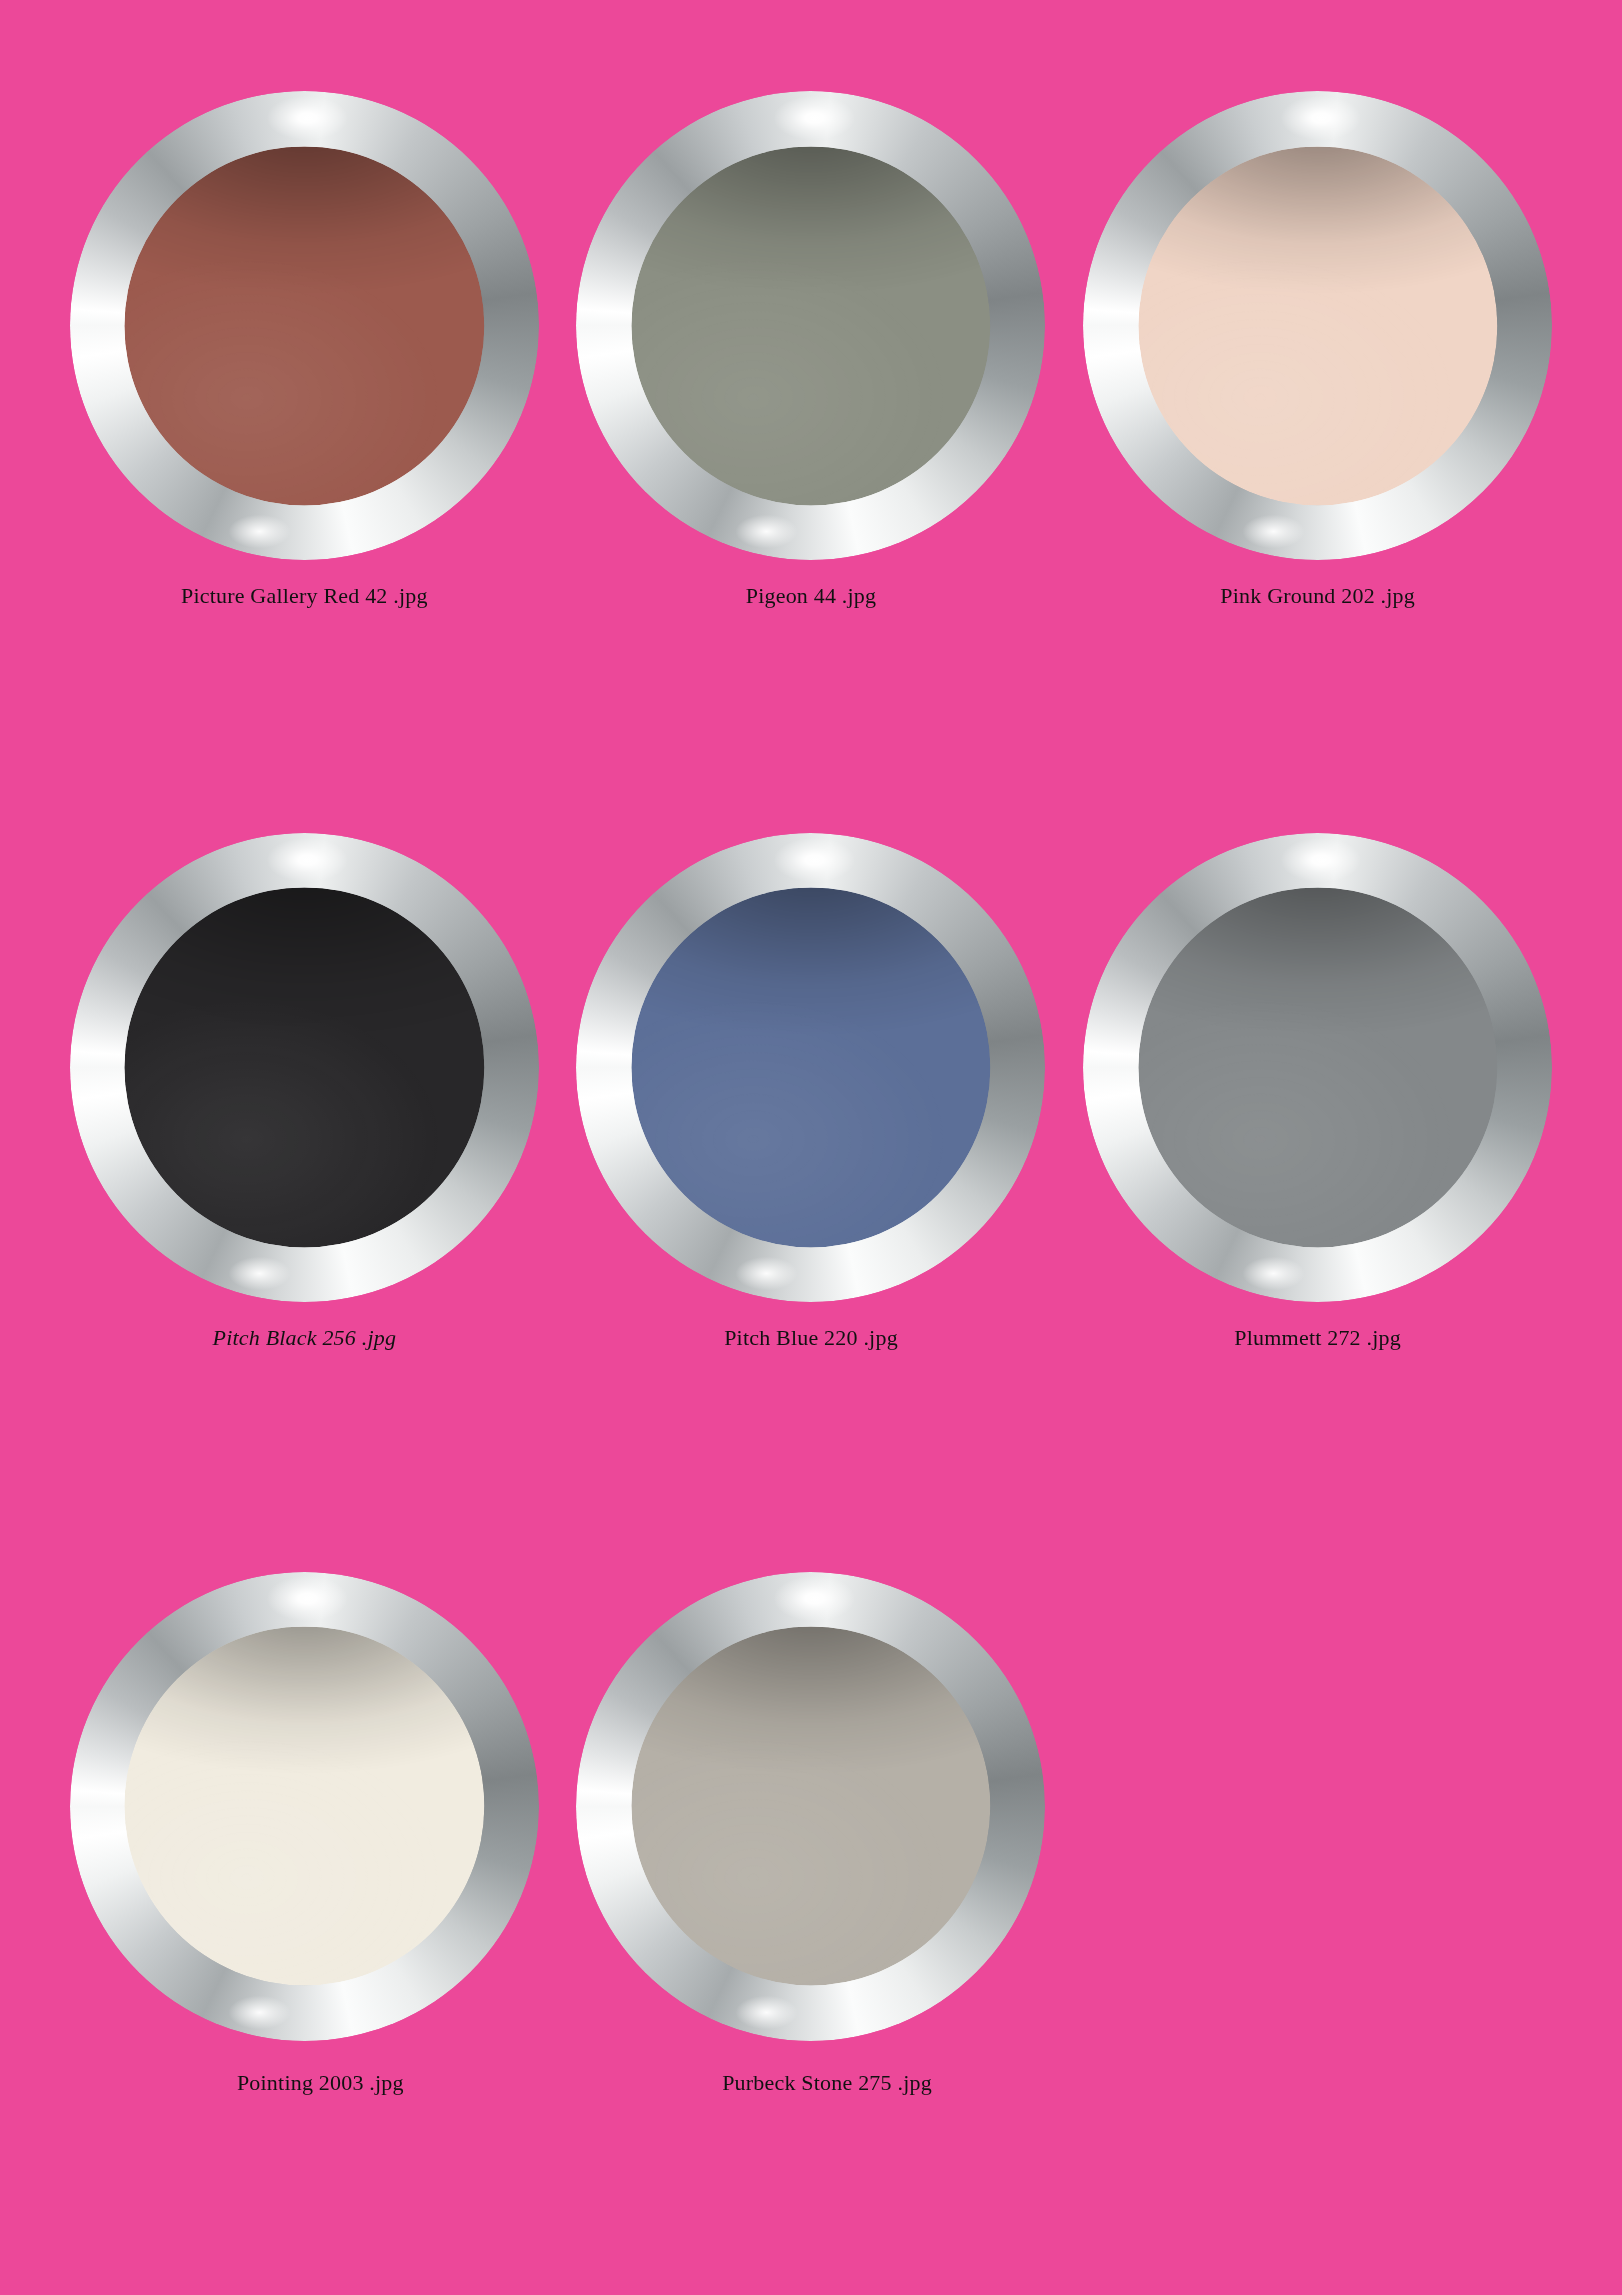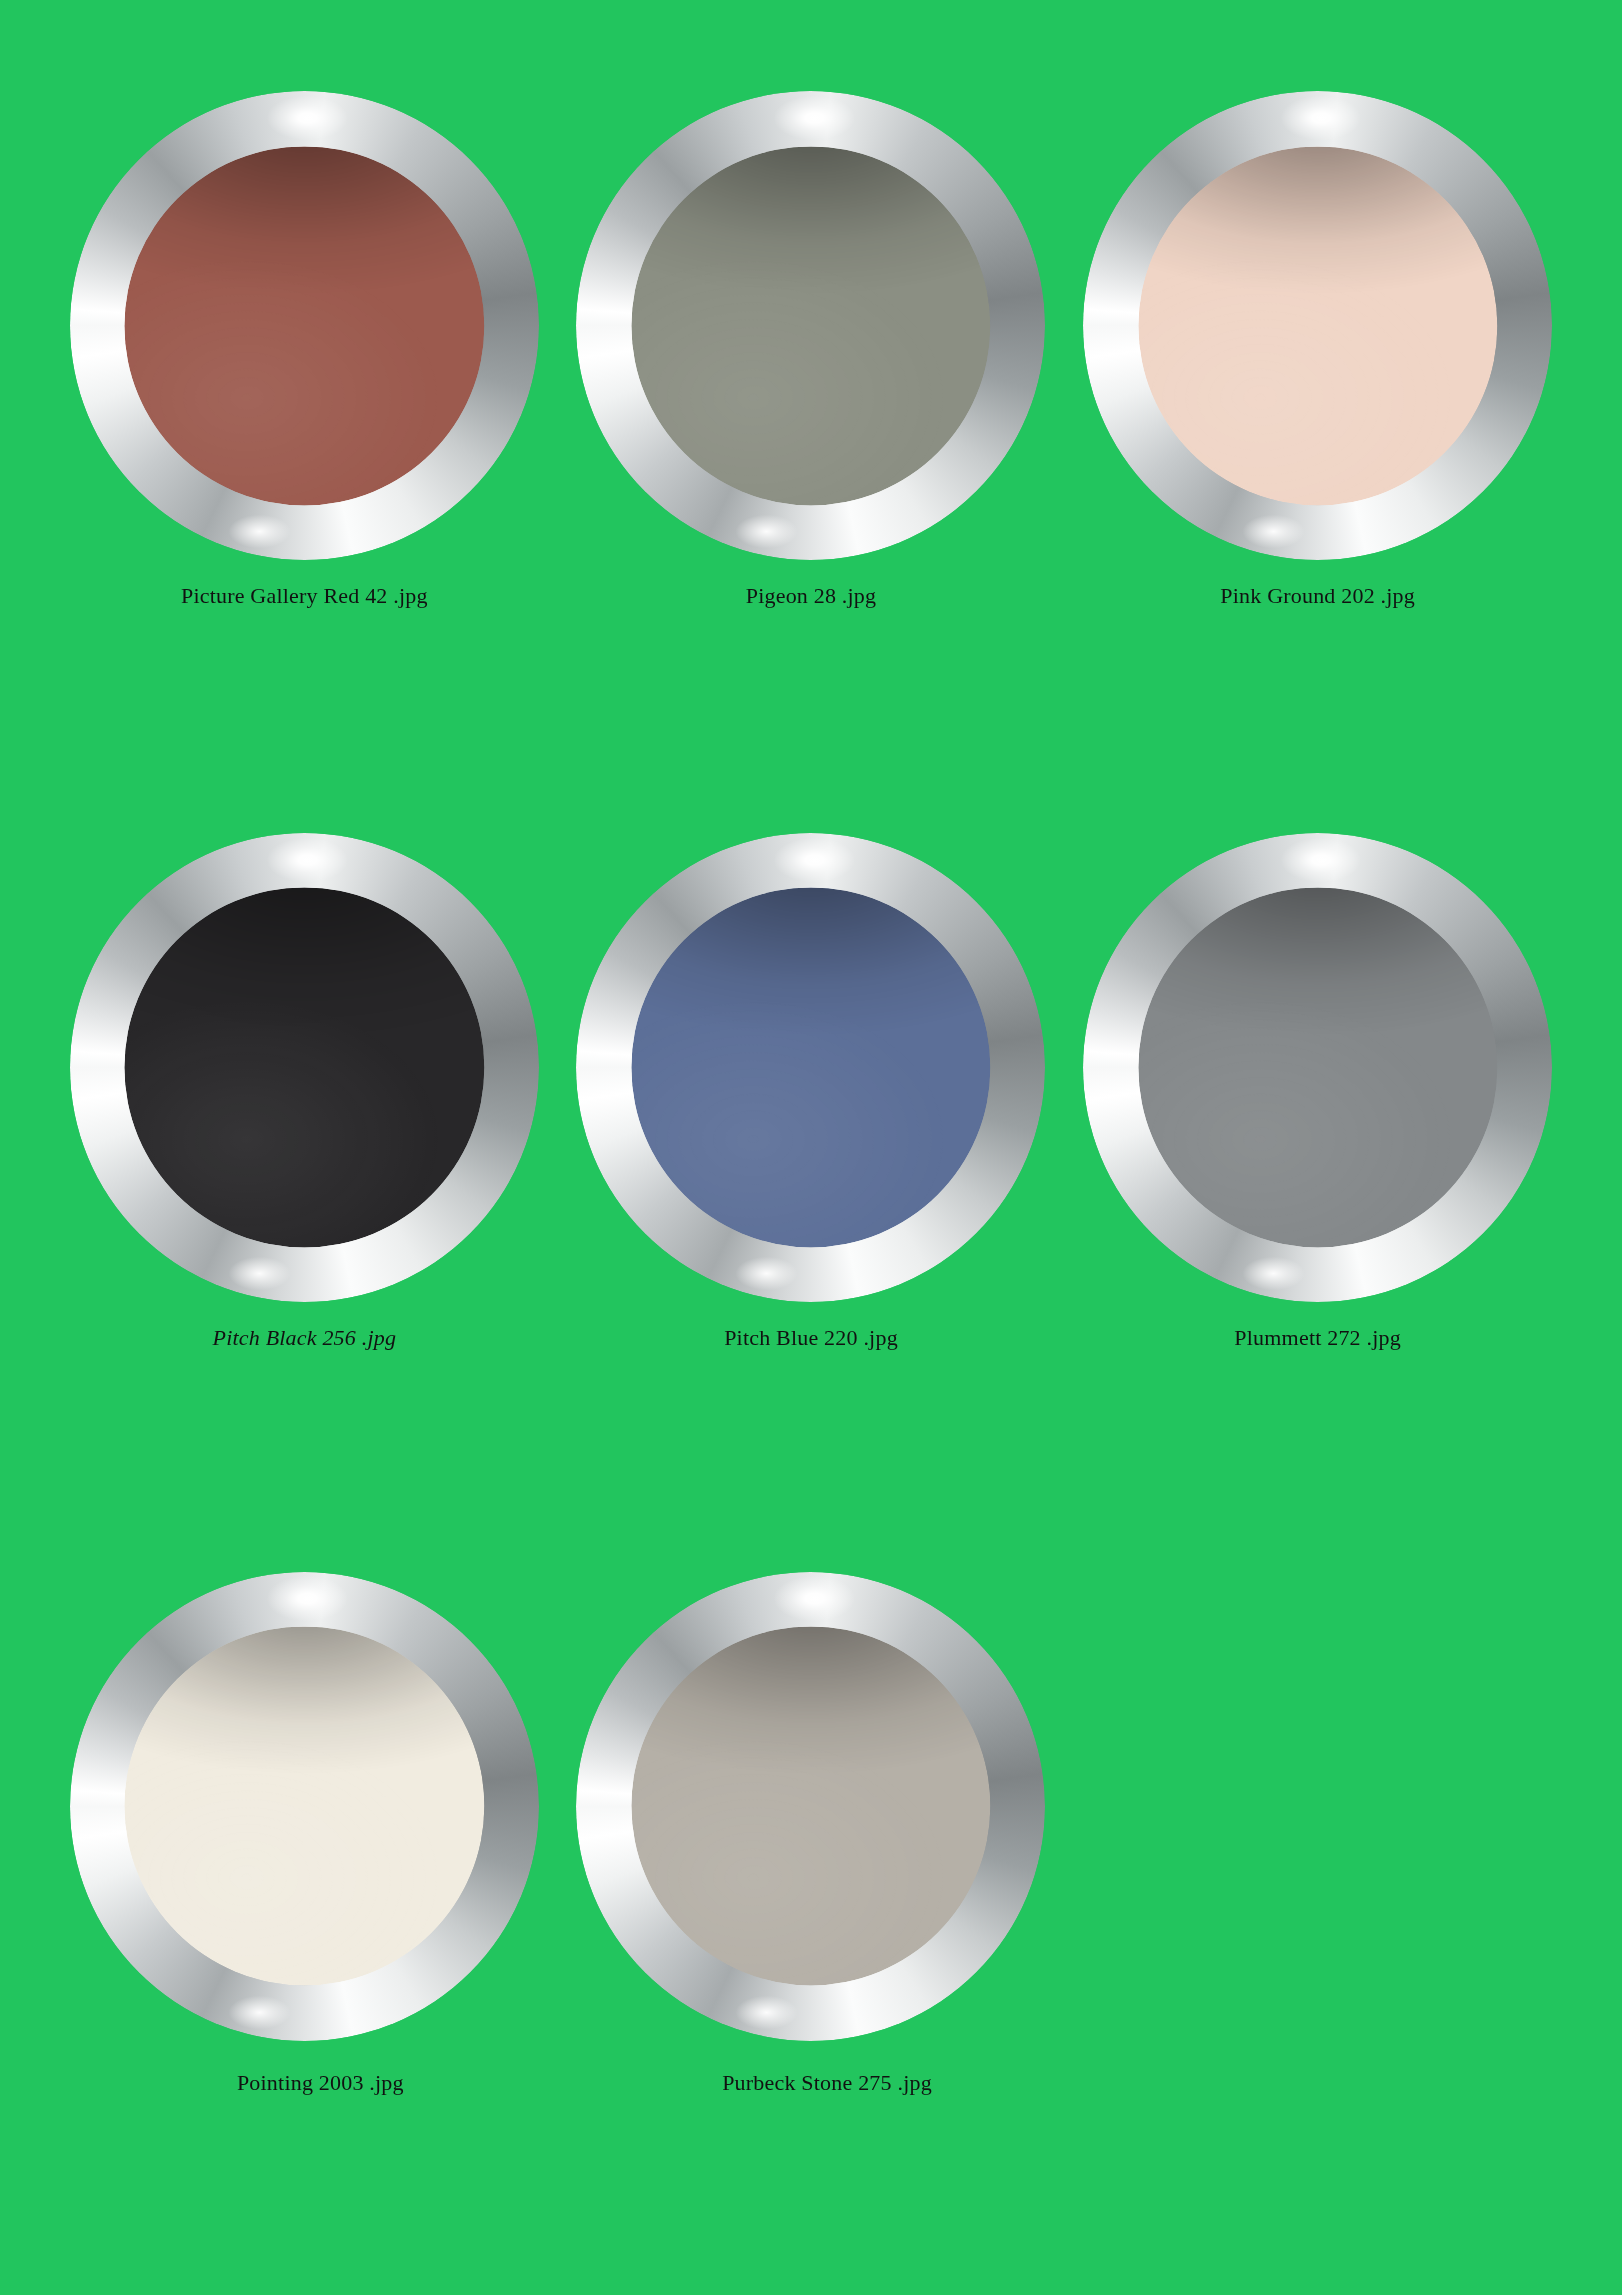--- a/index.html
+++ b/index.html
@@ -21,21 +21,21 @@
   .contact-sheet {
     width: 1622px;
     height: 2295px;
     box-sizing: border-box;
     padding: 91px 51px 34px 51px;
     display: grid;
     grid-template-columns: repeat(3, 1fr);
     grid-template-rows: repeat(3, 1fr);
     column-gap: 0px;
     row-gap: 0px;
-    background: #22c55e;
+    background: #ec4899;
   }
 
   .swatch-cell {
     display: flex;
     flex-direction: column;
     align-items: center;
     justify-content: flex-start;
     position: relative;
   }
 
@@ -249,21 +249,21 @@
       <div class="tin-rings"></div>
       <div class="tin-brush"></div>
       <div class="tin-groove"></div>
       <div class="tin-paint">
         <div class="tin-paint-fill" style="background: rgb(139, 143, 131);"></div>
         <div class="tin-paint-shade"></div>
       </div>
       <div class="tin-glint"></div>
       <div class="tin-glint-b"></div>
     </div>
-    <div class="swatch-caption" style="color: rgb(17, 17, 17);">Pigeon 28 .jpg</div>
+    <div class="swatch-caption" style="color: rgb(17, 17, 17);">Pigeon 44 .jpg</div>
   </div>
 
   <div class="swatch-cell row-1">
     <div class="tin">
       <div class="tin-body"></div>
       <div class="tin-rings"></div>
       <div class="tin-brush"></div>
       <div class="tin-groove"></div>
       <div class="tin-paint">
         <div class="tin-paint-fill" style="background: rgb(240, 213, 198);"></div>

